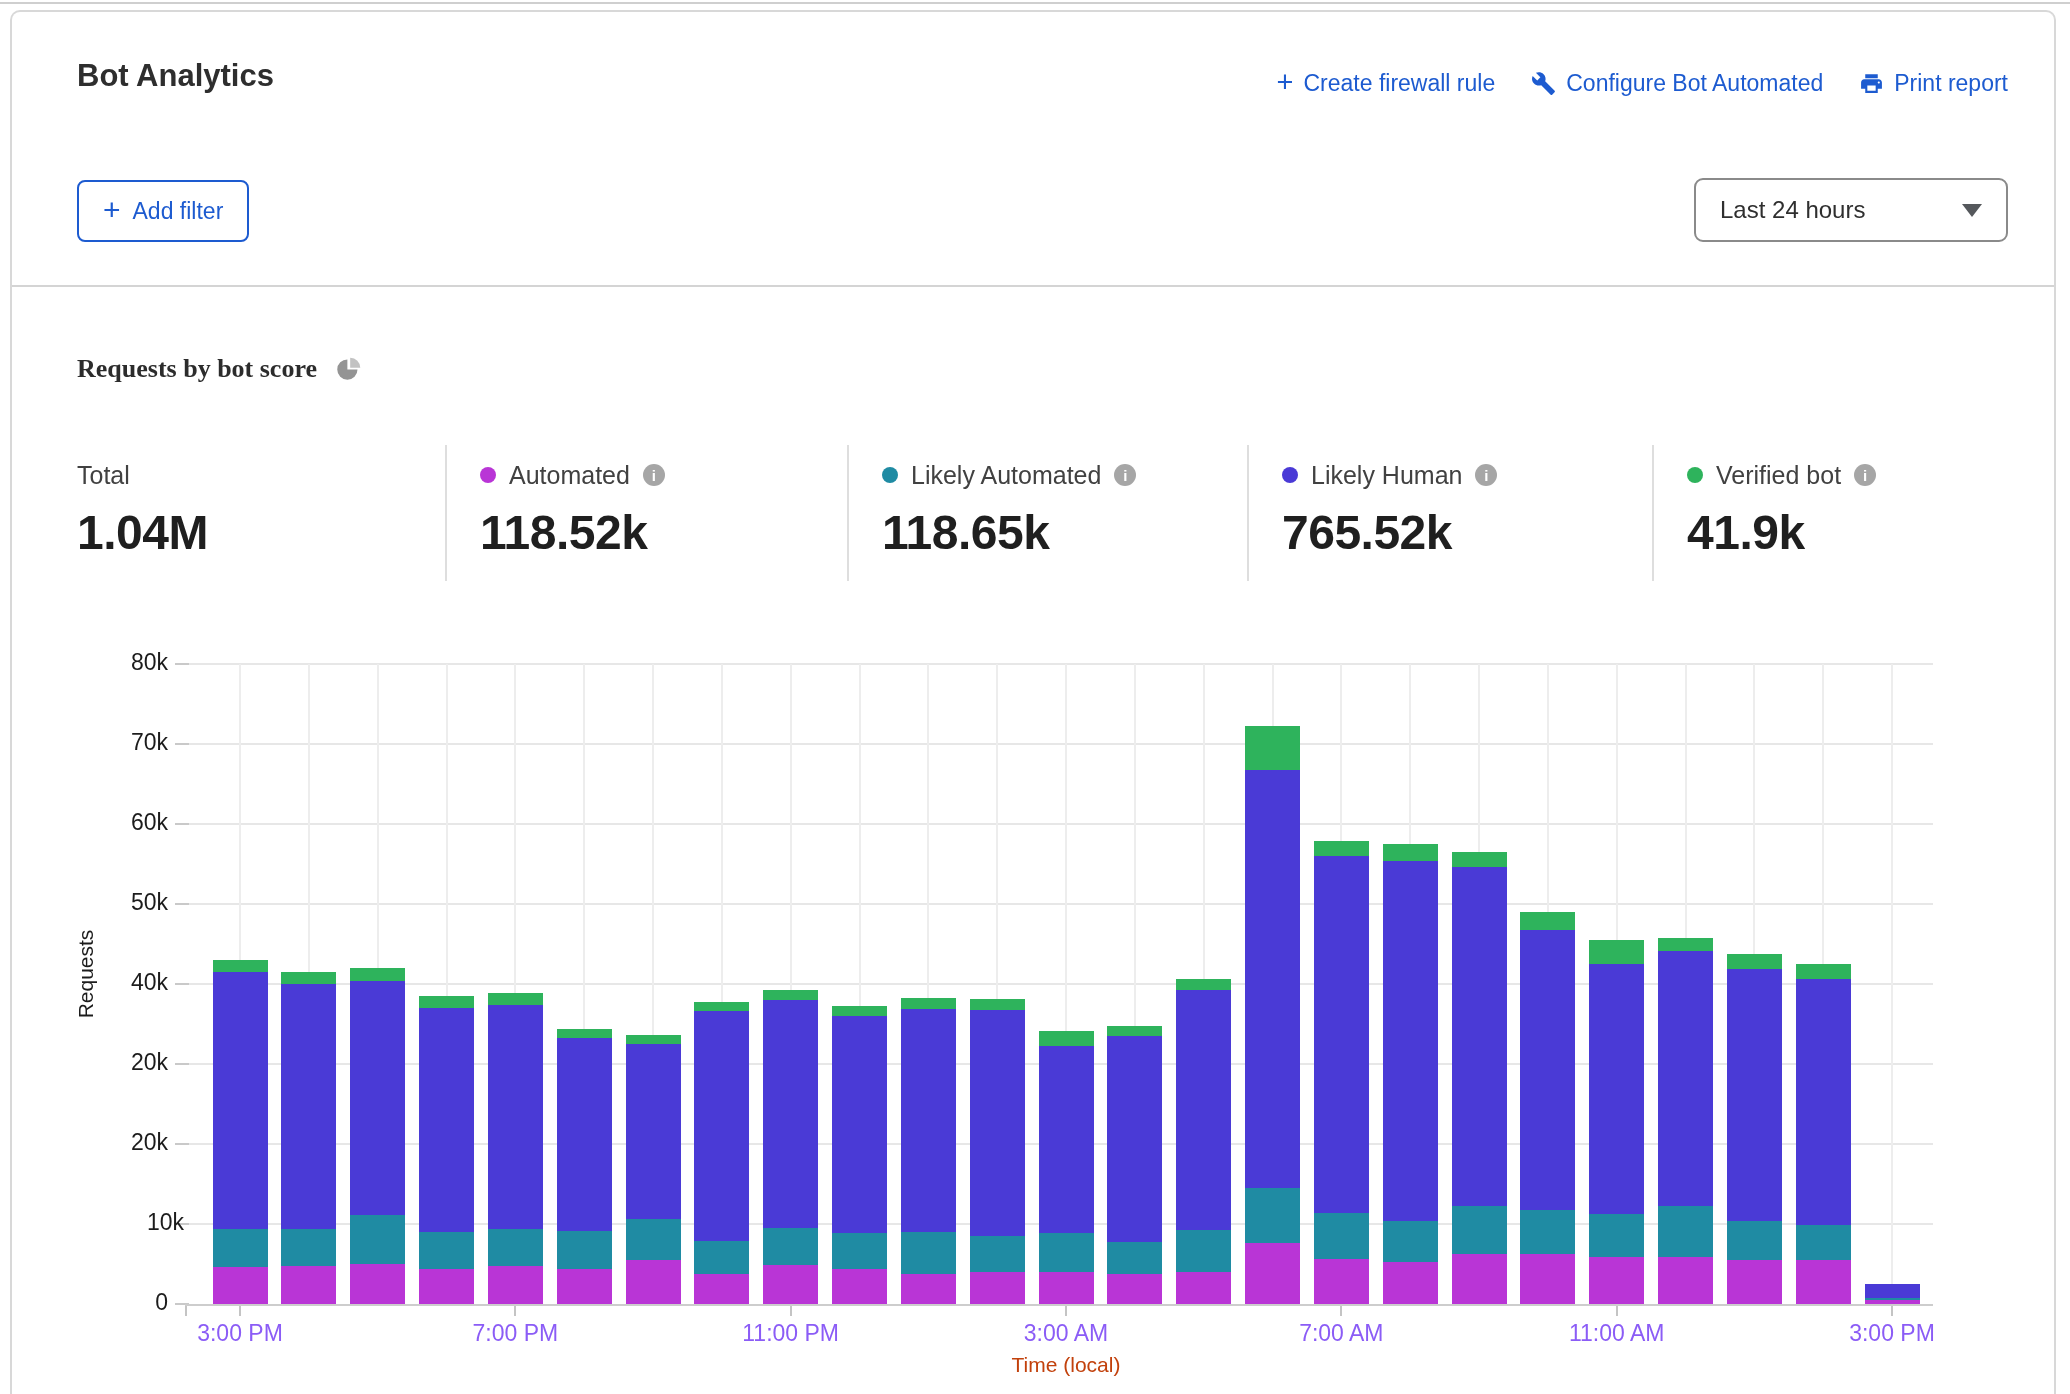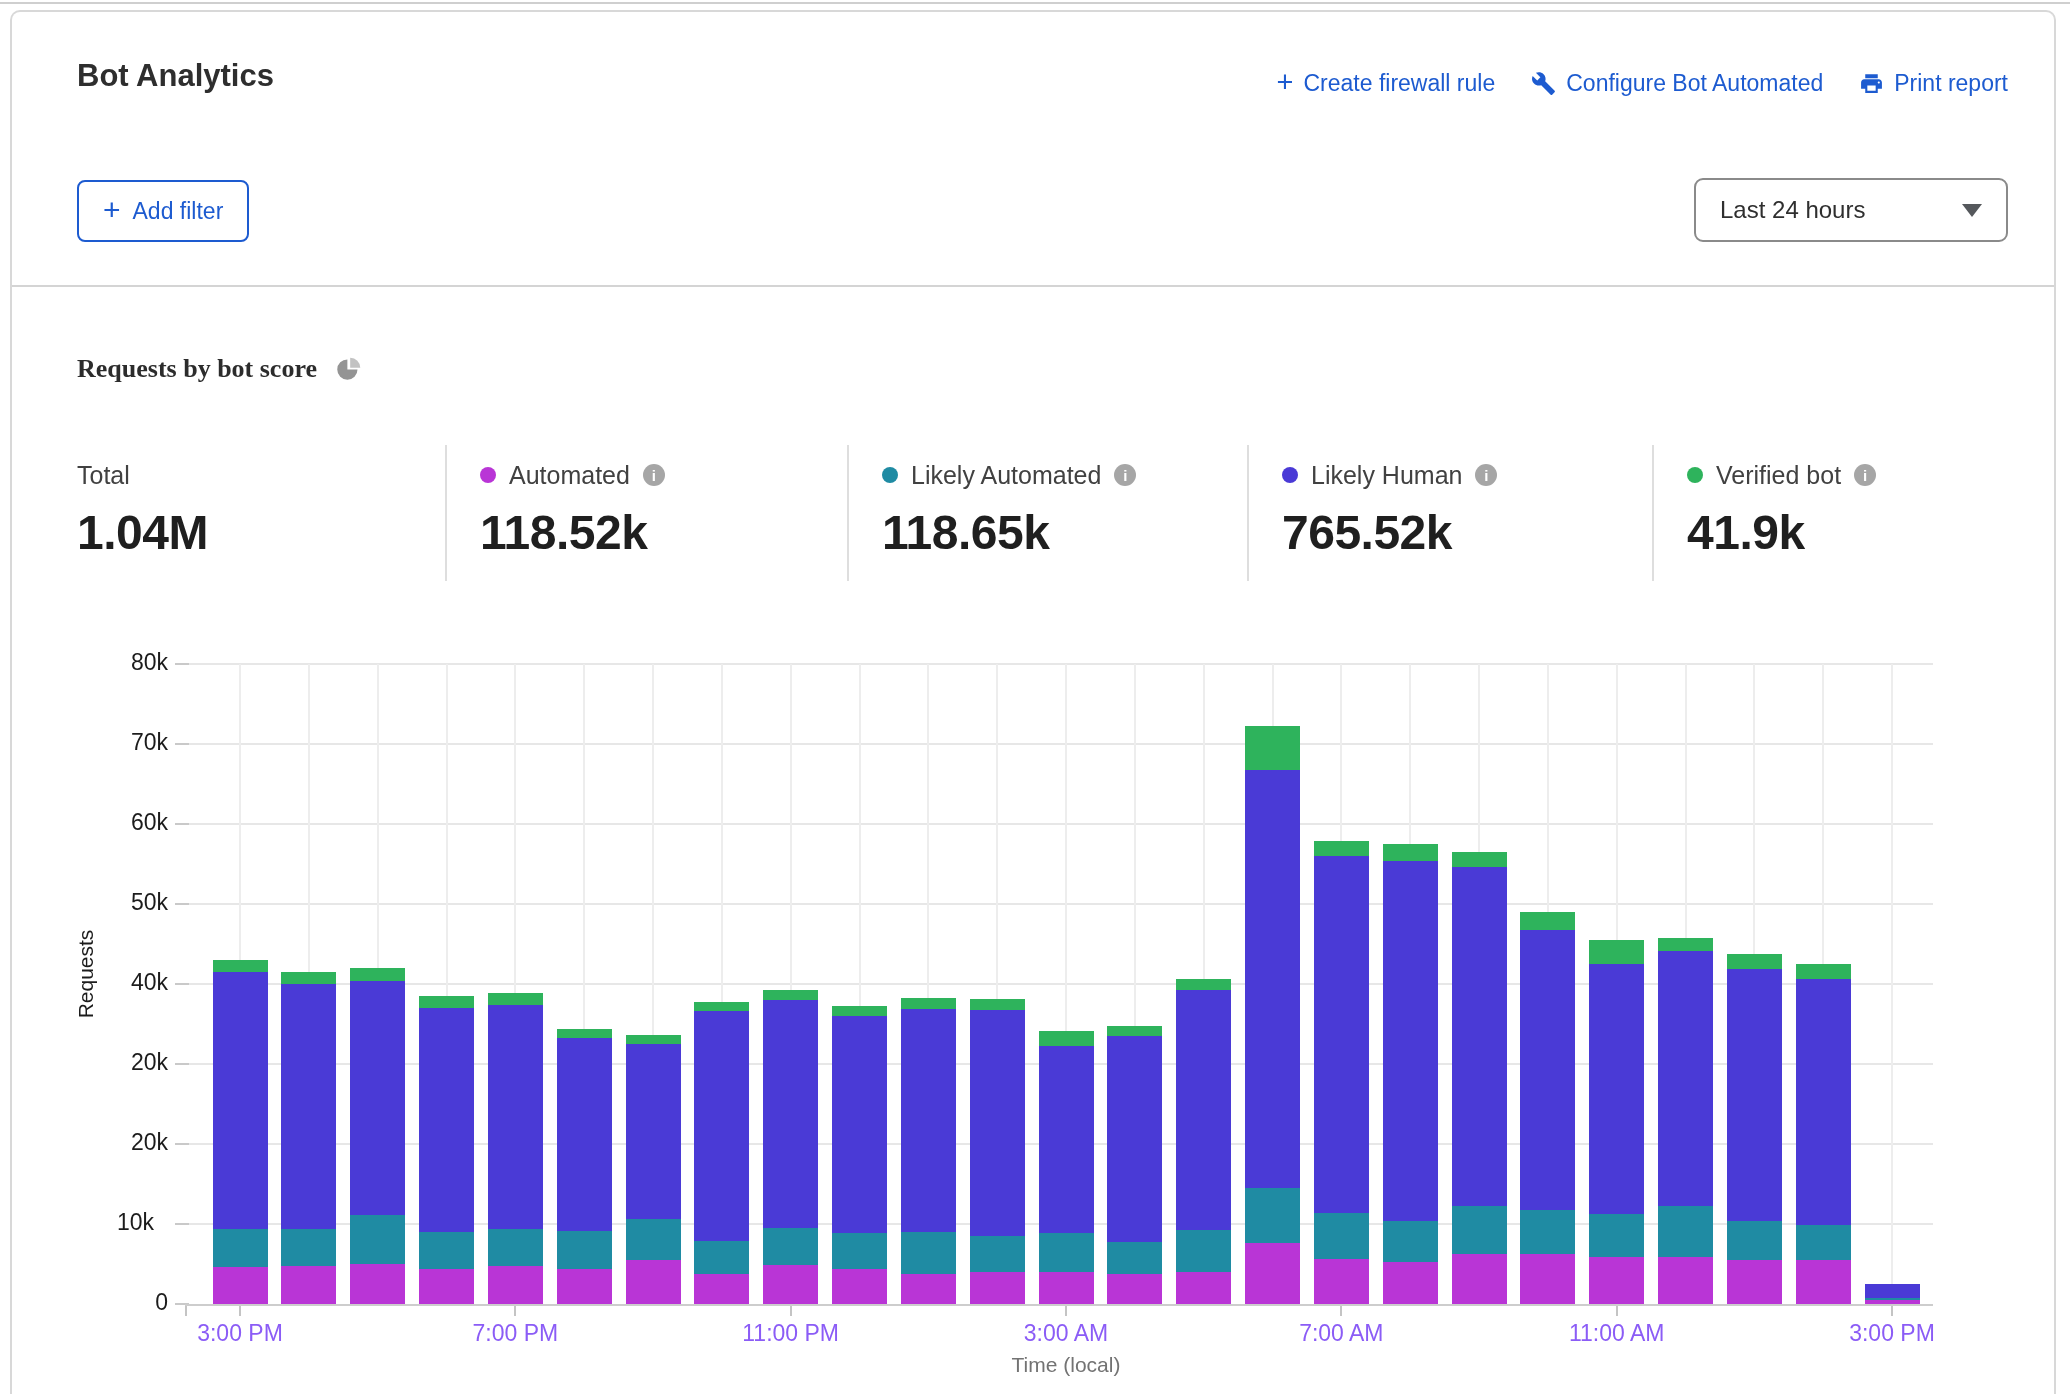--- a/index.html
+++ b/index.html
@@ -54,21 +54,21 @@
   .axis-baseline { position:absolute; height:2px; background:#cdcdcd; }
   .y-tick { position:absolute; height:2px; width:14px; background:#c9c9c9; }
   .x-tick { position:absolute; width:2px; height:10px; background:#c4c4c4; }
   .y-tick-label { position:absolute; width:110px; text-align:right; font-size:23px; color:#1c1c1c; }
   .x-tick-label { position:absolute; width:200px; text-align:center; font-size:23px; color:#8b5cf6; }
   .bar { position:absolute; display:flex; flex-direction:column; }
   .bar-seg { width:100%; }
   .y-axis-title { position:absolute; left:-23px; top:947px; width:200px; height:30px; text-align:center;
     font-size:21px; color:#1c1c1c; transform:rotate(-90deg); }
   .x-axis-title { position:absolute; left:904px; top:1341px; width:300px; text-align:center;
-    font-size:21px; color:#737373; }
+    font-size:21px; color:#c2410c; }
 </style>
 </head>
 <body>
 
 <div class="top-hairline"></div>
 
 <div class="card">
 
   <h1 class="page-title">Bot Analytics</h1>
 
@@ -163,21 +163,21 @@
   <div class="stat-divider" style="left:1235px;"></div>
   <div class="stat-divider" style="left:1640px;"></div>
 
   <div id="chart">
     <div class="y-axis-title">Requests</div>
     <div class="x-axis-title">Time (local)</div>
   <div class="y-tick" style="left: 163px; top: 1291px;"></div>
       <div class="y-tick-label" style="left: 46px; top: 1277px;">0</div>
       <div class="gridline-h" style="left: 173px; top: 1211px; width: 1748px;"></div>
       <div class="y-tick" style="left: 163px; top: 1211px;"></div>
-      <div class="y-tick-label" style="left: 32px; top: 1197px;">10k</div>
+      <div class="y-tick-label" style="left: 62px; top: 1197px;">10k</div>
       <div class="gridline-h" style="left: 173px; top: 1131px; width: 1748px;"></div>
       <div class="y-tick" style="left: 163px; top: 1131px;"></div>
       <div class="y-tick-label" style="left: 46px; top: 1117px;">20k</div>
       <div class="gridline-h" style="left: 173px; top: 1051px; width: 1748px;"></div>
       <div class="y-tick" style="left: 163px; top: 1051px;"></div>
       <div class="y-tick-label" style="left: 46px; top: 1037px;">20k</div>
       <div class="gridline-h" style="left: 173px; top: 971px; width: 1748px;"></div>
       <div class="y-tick" style="left: 163px; top: 971px;"></div>
       <div class="y-tick-label" style="left: 46px; top: 957px;">40k</div>
       <div class="gridline-h" style="left: 173px; top: 891px; width: 1748px;"></div>

